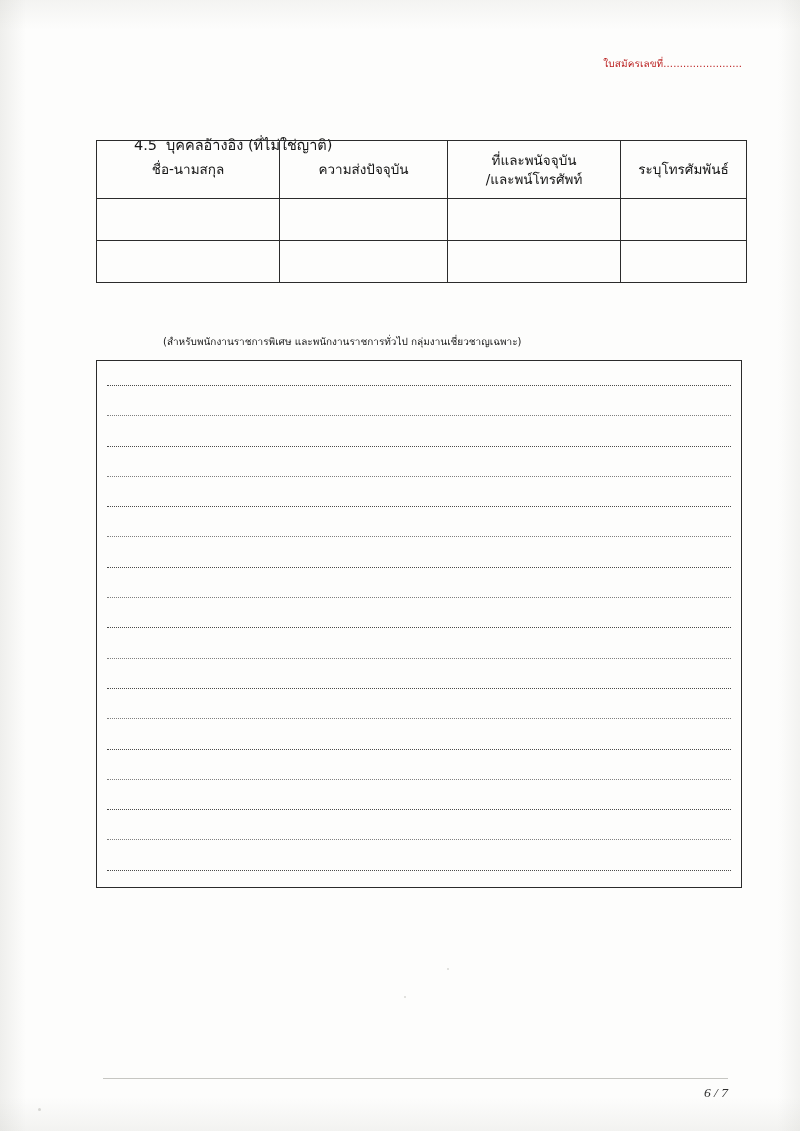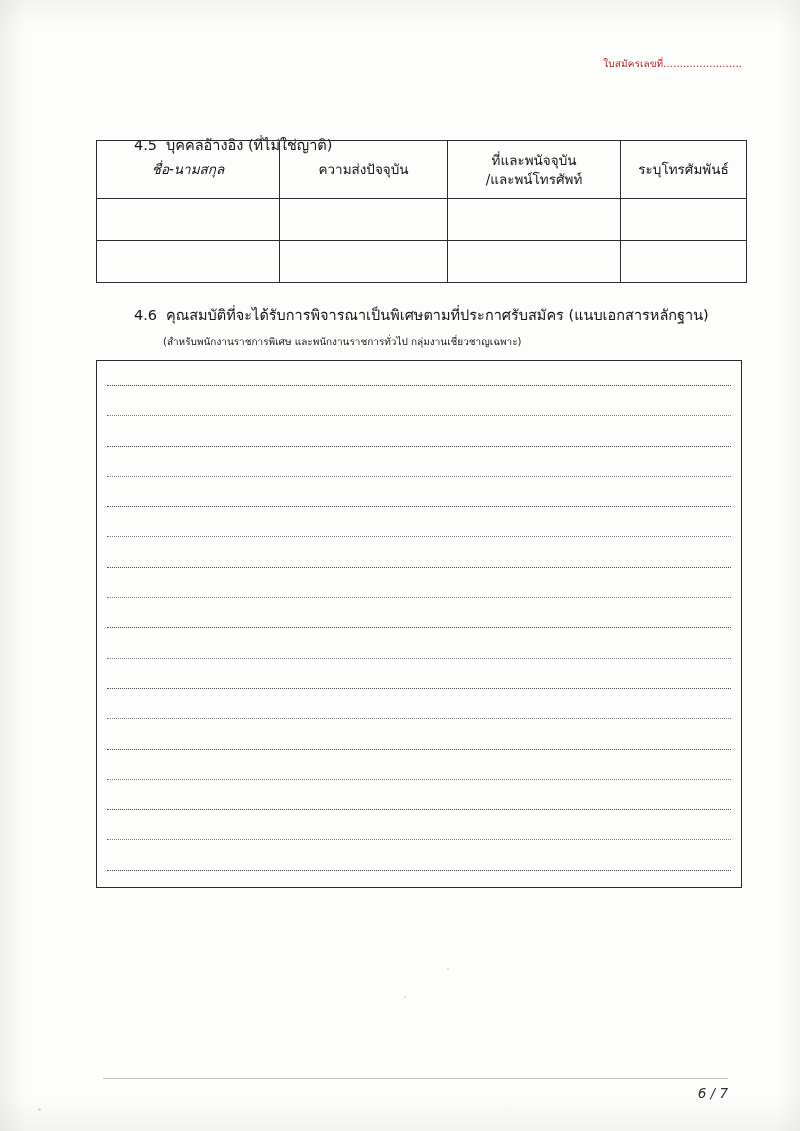--- a/index.html
+++ b/index.html
@@ -84,21 +84,21 @@
   }
   .ref-table thead th {
     height: 57px;
     font-size: 13.5px;
     line-height: 1.38;
     color: #151515;
   }
   .ref-table tbody td {
     height: 41px;
   }
-  .col-name   { width: 182px; font-style: italic; }
+  .col-name   { width: 182px; }
   .col-pos    { width: 167px; }
   .col-work   { width: 172px; }
   .col-rel    { width: 125px; }
 
   .hdr-line { display: block; }
 
   
   .answer-box {
     position: absolute;
     left: 96px;
@@ -134,20 +134,21 @@
     border-top: 1px solid #c6c6c2;
   }
   .page-number {
     position: absolute;
     right: 72px;
     top: 1085px;
     font-size: 13.5px;
     font-style: italic;
     color: #2f2f2f;
     white-space: nowrap;
+    font-family: Liberation Serif, serif;
   }
 </style>
 </head>
 <body>
 
 <div class="page">
 
   <div class="scan-tint"></div>
 
   <div class="speck" style="left:38px;  top:1108px; width:3px; height:3px;"></div>
@@ -187,23 +188,20 @@
       </tr>
       <tr>
         <td></td>
         <td></td>
         <td></td>
         <td></td>
       </tr>
     </tbody>
   </table>
 
-  <div class="section-heading" id="heading-46">
-    <span class="num">4.6</span><span>คุณสมบัติที่จะได้รับการพิจารณาเป็นพิเศษตามที่ประกาศรับสมัคร (แนบเอกสารหลักฐาน)</span>
-  </div>
   <div class="section-heading" id="subheading-46">(สำหรับพนักงานราชการพิเศษ และพนักงานราชการทั่วไป กลุ่มงานเชี่ยวชาญเฉพาะ)</div>
 
   <div class="answer-box">
     <div class="rule-list" id="rule-list">
         <div class="rule"></div>
         <div class="rule"></div>
         <div class="rule"></div>
         <div class="rule"></div>
         <div class="rule"></div>
         <div class="rule"></div>

